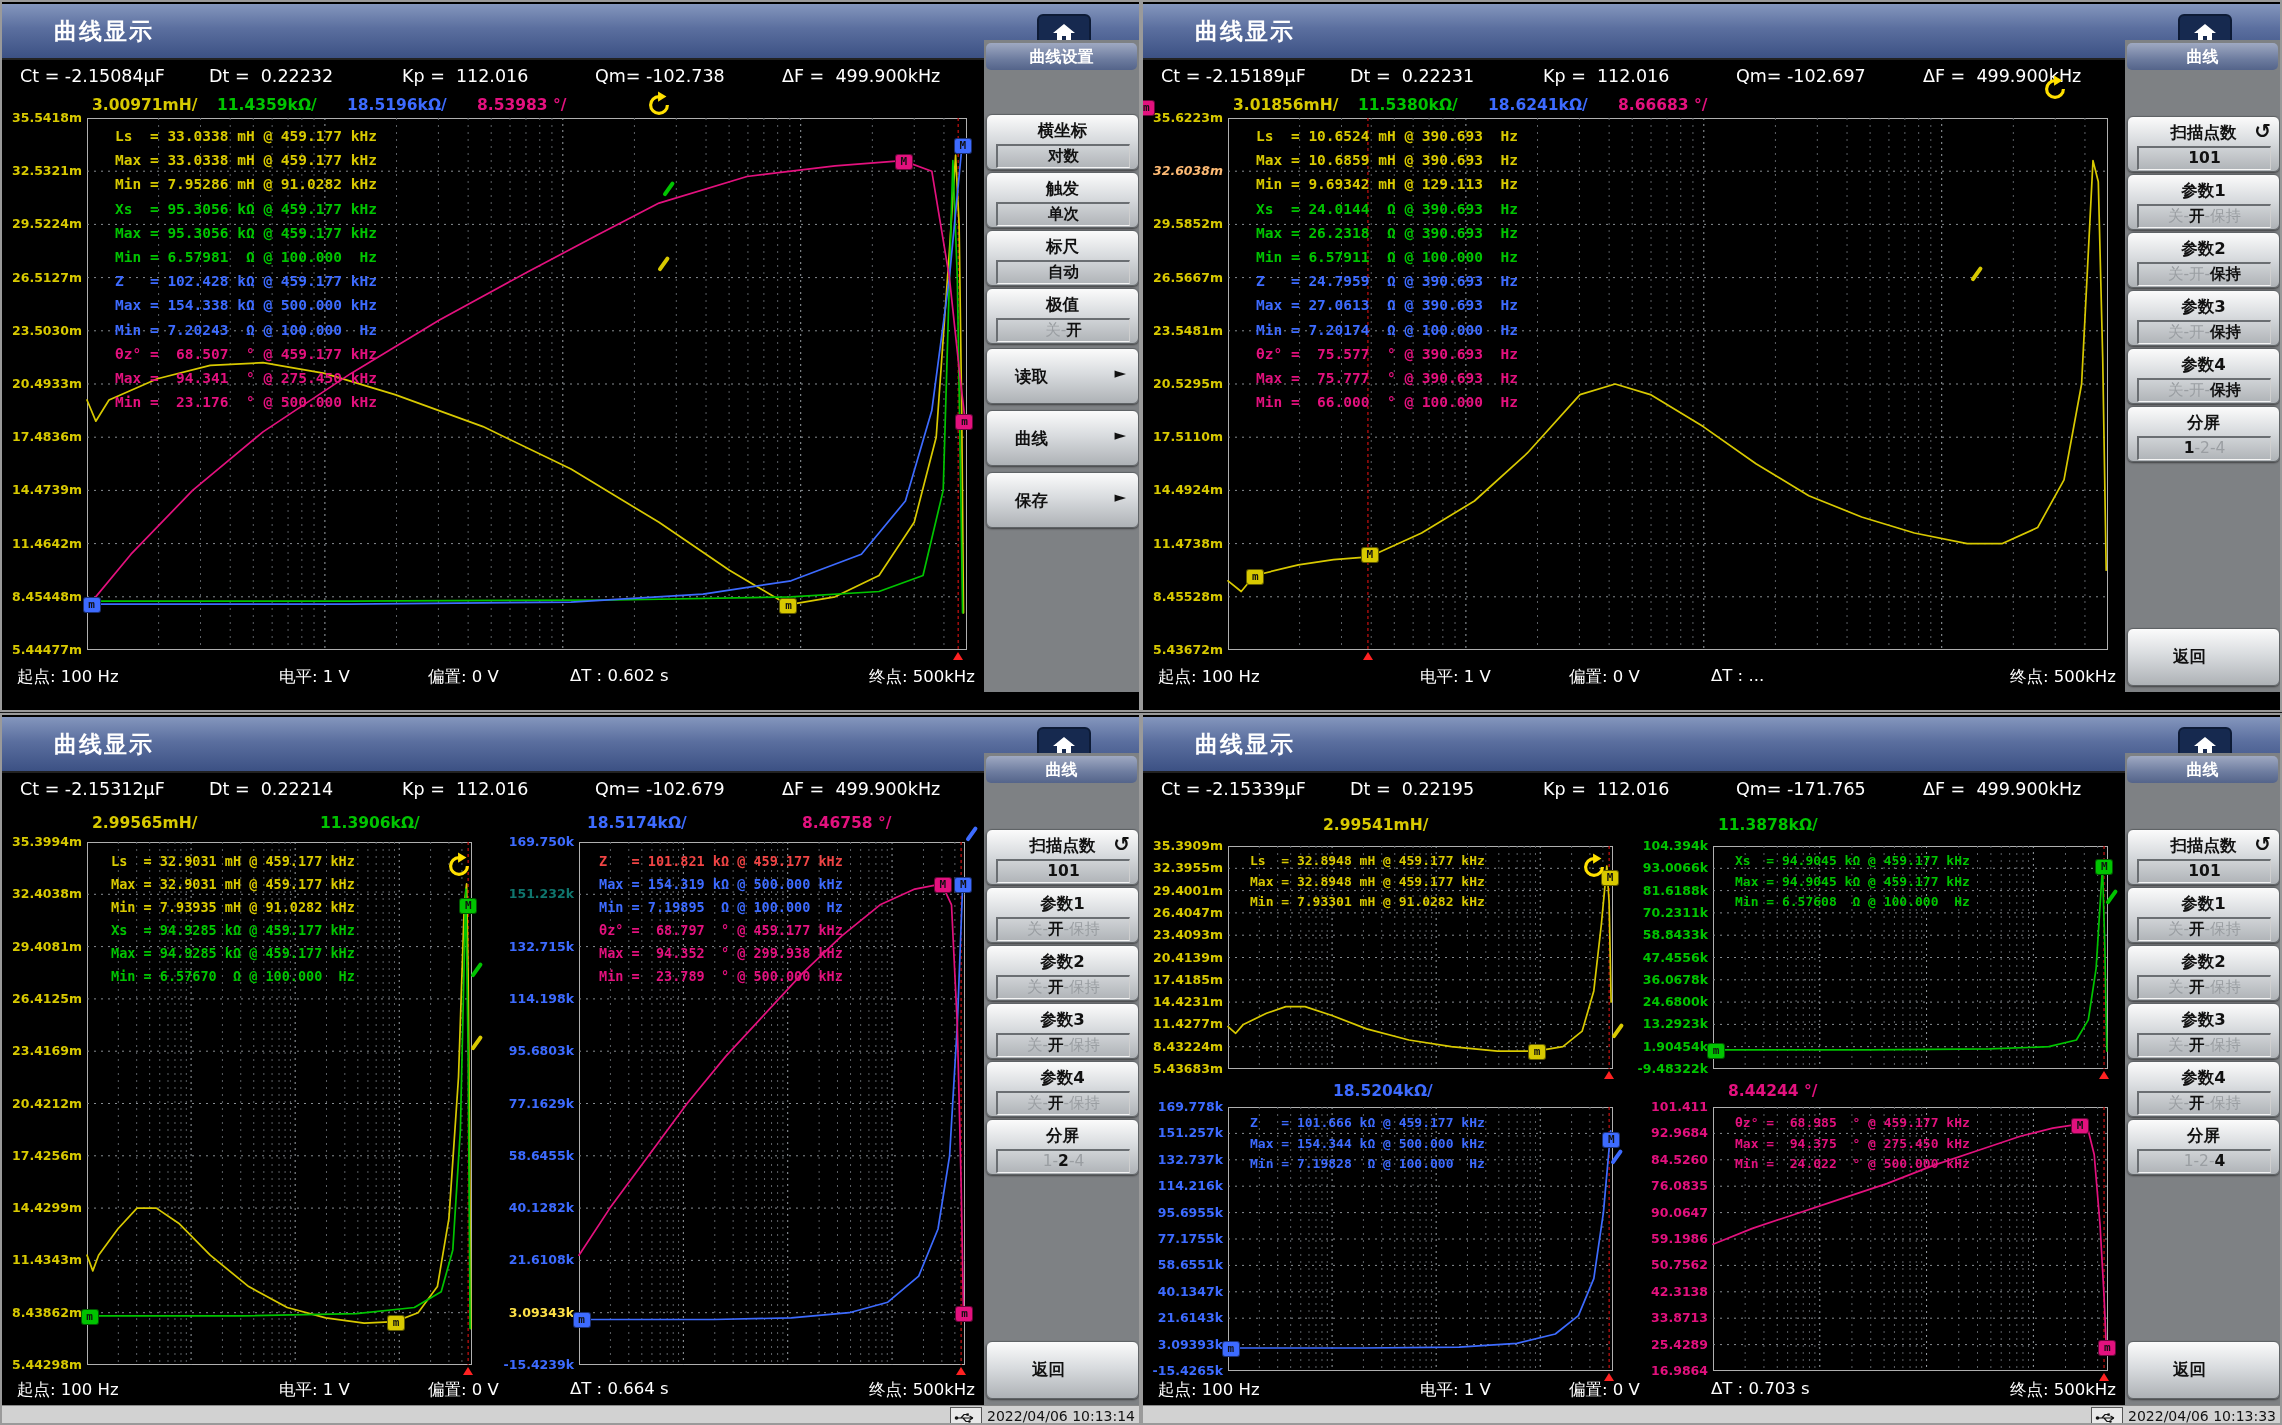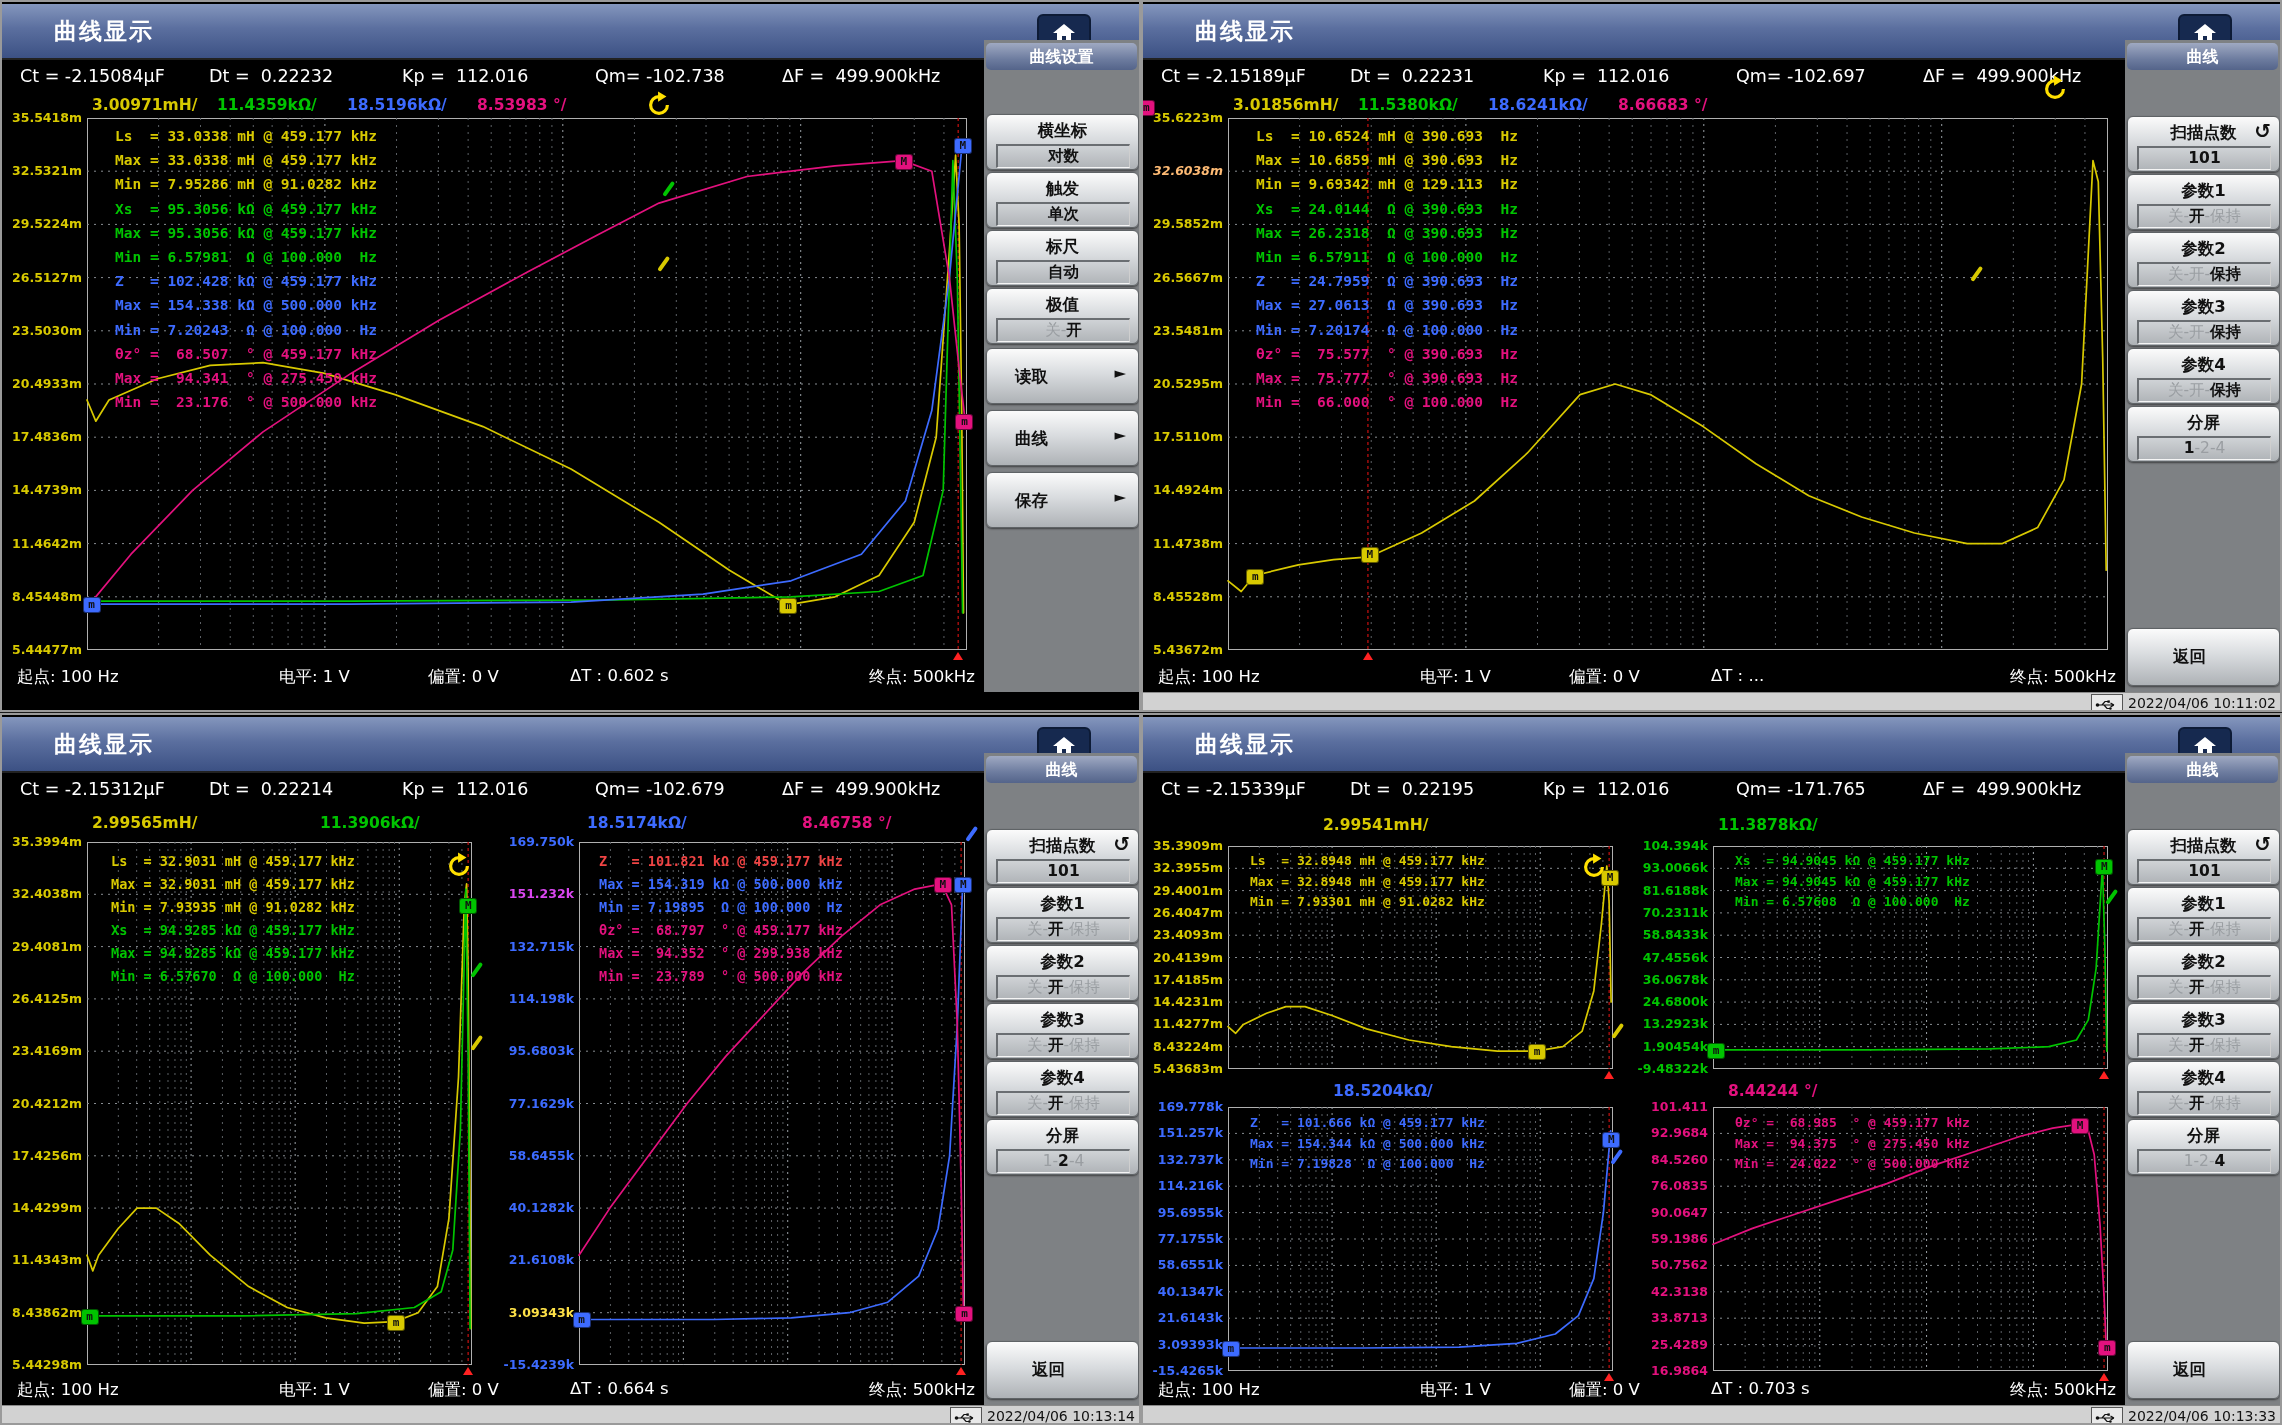--- a/index.html
+++ b/index.html
@@ -346,31 +346,20 @@
       <div class="sbtn" style="top: 366px; height: 54px;">
         <div class="lbl">分屏</div>
         <div class="vbox"><span class="seg-on">1</span><span class="seg-off">-</span><span class="seg-off">2</span><span class="seg-off">-</span><span class="seg-off">4</span></div>
       </div>
       <div class="sbtn" style="top: 588px; height: 56px;">
         <div class="arrowlbl">
           <span class="t" style="left: 45px;">返回</span>
         </div>
       </div>
     </div>
-  <div class="statusbar">
-    <div class="usbbox">
-        <svg viewBox="0 0 24 14" width="24" height="14">
-          <circle cx="2.5" cy="7" r="1.8" fill="#111"></circle>
-          <path d="M2.5 7 H19 M19 7 L15.5 5 M19 7 L15.5 9 M7 7 L10 3.5 H13 M9 7 L12 10.5 H15" stroke="#111" stroke-width="1.2" fill="none"></path>
-          <rect x="12.4" y="2.4" width="2.4" height="2.4" fill="#111"></rect>
-          <circle cx="15.4" cy="10.5" r="1.3" fill="#111"></circle>
-        </svg>
-      </div>
-    <span class="ts">2022/04/06 10:11:02</span>
-  </div>
 </div>
 
 <div class="quad" id="q3">
   <div class="titlebar">
     <span class="title">曲线显示</span>
     <div class="home">
         <svg viewBox="0 0 26 22" width="26" height="22">
           <path d="M13 2 L24 11 H20 V20 H15 V14 H11 V20 H6 V11 H2 Z" fill="#fff"></path>
         </svg>
       </div>
@@ -457,21 +446,21 @@
       <div class="marker" style="left: 385px; top: 599.591px; background: rgb(216, 201, 0);">m</div>
       <div class="marker" style="left: 457.38px; top: 182.76px; background: rgb(0, 196, 0);">M</div>
       <div class="slash" style="left: 465.85px; top: 252.52px; background: rgb(0, 196, 0);"></div>
       <div class="slash" style="left: 465.85px; top: 325.74px; background: rgb(216, 201, 0);"></div>
       <div class="arrowglyph" style="left: 442.525px; top: 136.69px; position: absolute;"><svg viewBox="0 0 30 30" width="28" height="28">
           <path d="M 24 15 A 9 9 0 1 1 15 6" fill="none" stroke="#ffe000" stroke-width="3.4"></path>
           <path d="M 14 0.5 L 23 6 L 14 11.5 Z" fill="#ffe000"></path>
         </svg></div>
       <div class="cursor-tri" style="left: 461.15px; top: 652px;"></div>
       <div class="axlab" style="left: 489px; top: 119px; width: 83px; color: rgb(61, 107, 255);">169.750k</div>
-      <div class="axlab" style="left: 489px; top: 171.3px; width: 83px; color: #d946ef;">151.232k</div>
+      <div class="axlab" style="left: 489px; top: 171.3px; width: 83px; color: #0f766e;">151.232k</div>
       <div class="axlab" style="left: 489px; top: 223.6px; width: 83px; color: rgb(61, 107, 255);">132.715k</div>
       <div class="axlab" style="left: 489px; top: 275.9px; width: 83px; color: rgb(61, 107, 255);">114.198k</div>
       <div class="axlab" style="left: 489px; top: 328.2px; width: 83px; color: rgb(61, 107, 255);">95.6803k</div>
       <div class="axlab" style="left: 489px; top: 380.5px; width: 83px; color: rgb(61, 107, 255);">77.1629k</div>
       <div class="axlab" style="left: 489px; top: 432.8px; width: 83px; color: rgb(61, 107, 255);">58.6455k</div>
       <div class="axlab" style="left: 489px; top: 485.1px; width: 83px; color: rgb(61, 107, 255);">40.1282k</div>
       <div class="axlab" style="left: 489px; top: 537.4px; width: 83px; color: rgb(61, 107, 255);">21.6108k</div>
       <div class="axlab" style="left: 489px; top: 589.7px; width: 83px; color: #fde047;">3.09343k</div>
       <div class="axlab" style="left: 489px; top: 642px; width: 83px; color: rgb(61, 107, 255);">-15.4239k</div>
       <svg class="subplot-svg" width="386" height="523" viewBox="0 0 386 523" style="left: 577px; top: 127px; position: absolute; overflow: visible;">

